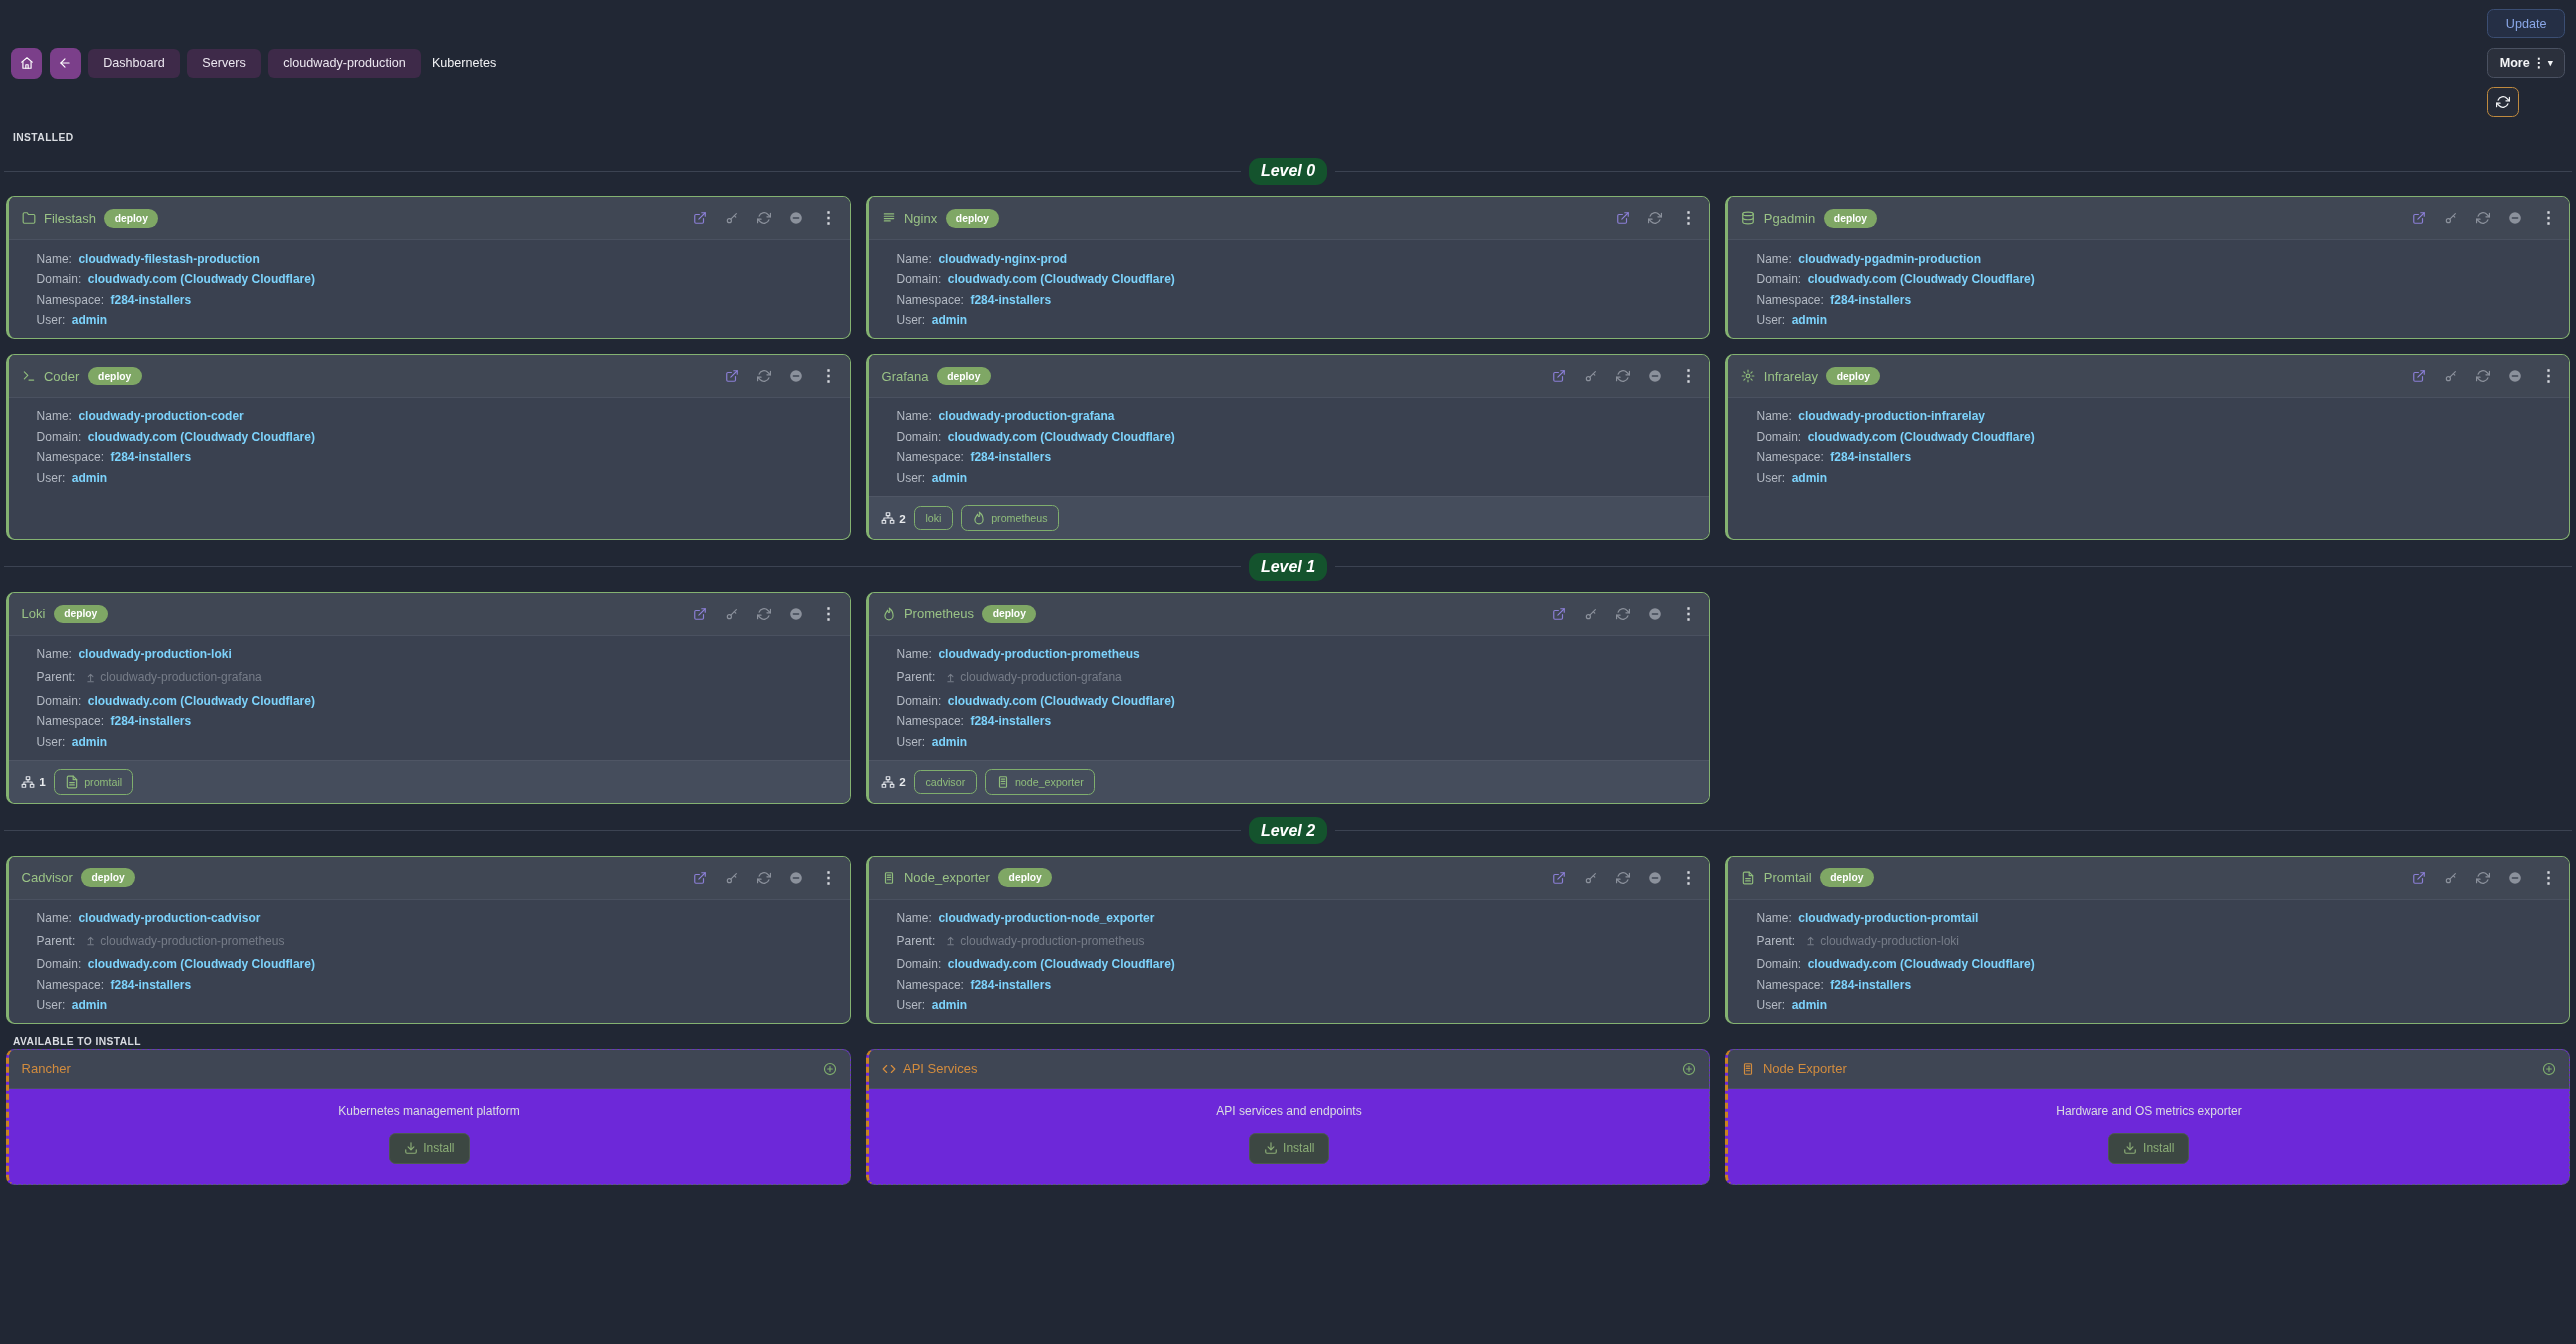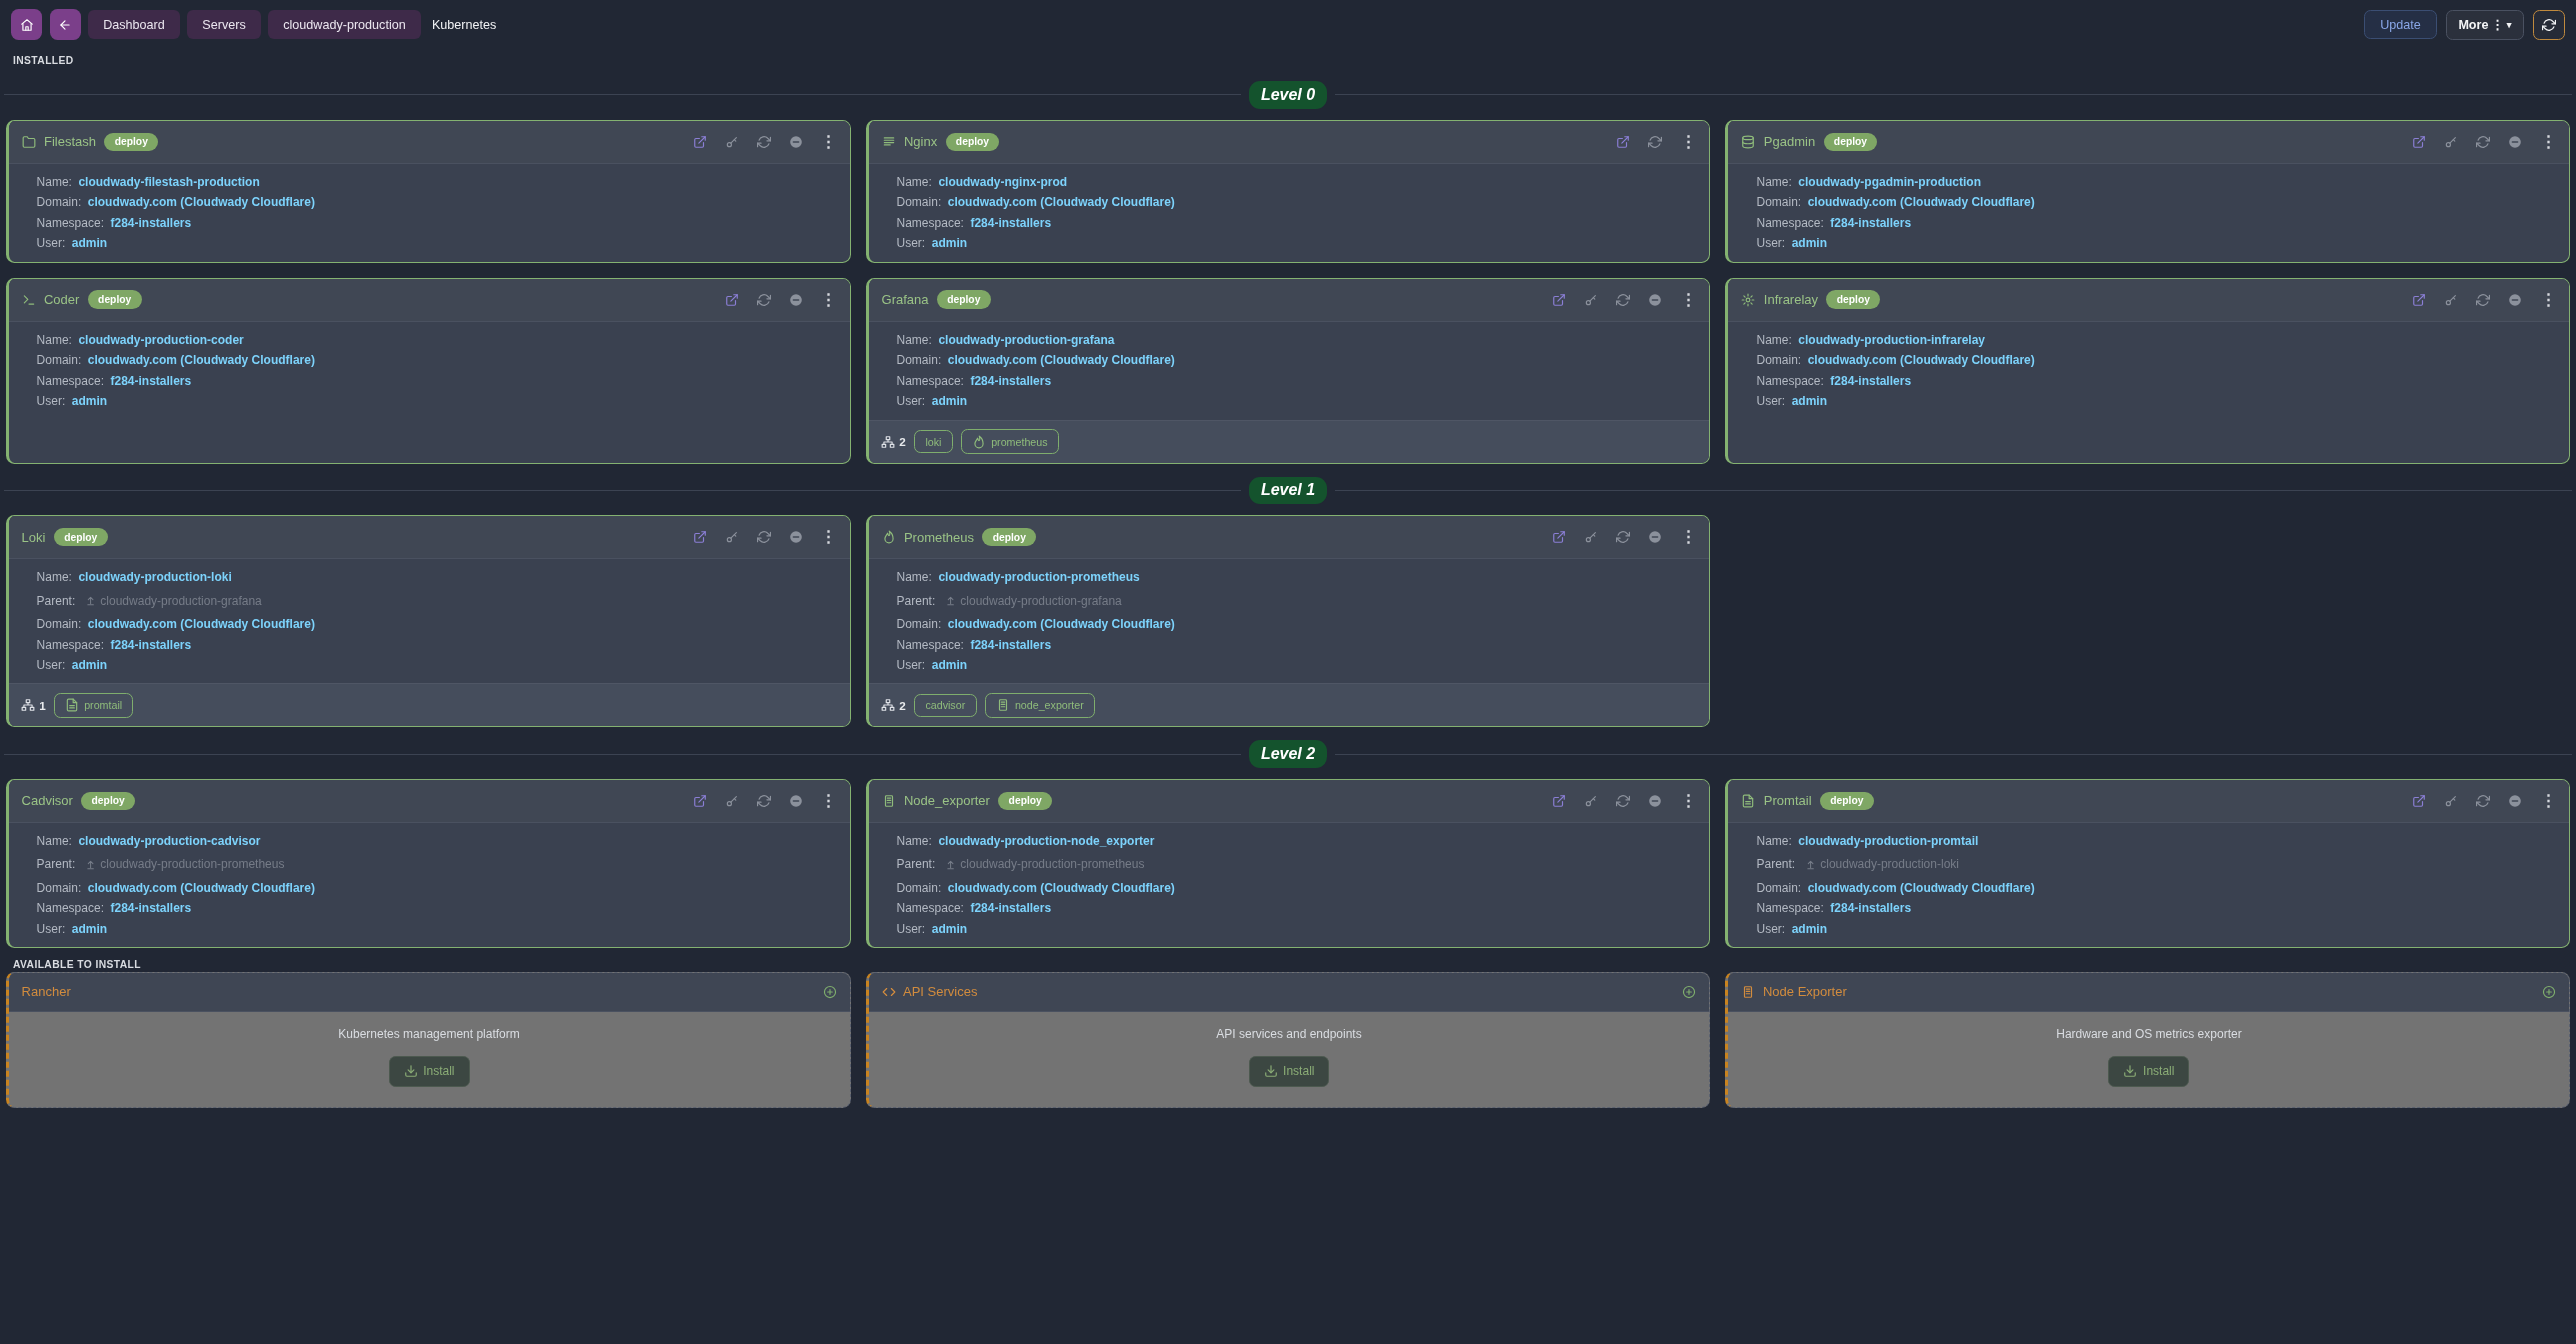--- a/index.html
+++ b/index.html
@@ -10,21 +10,21 @@
   .topbar { display:flex; align-items:center; gap:7.5px; padding:9.3px 11.2px 7.5px 11.2px; }
   .icon-btn-purple {
     width:31px; height:31px; border-radius:7.5px; background:#7b3f8a; border:none;
     display:flex; align-items:center; justify-content:center; color:#fff; cursor:pointer;
   }
   .crumb-btn {
     background:#3e2a49; color:#ece7f0; border:none; border-radius:6px;
     padding:7.5px 15px; font-size:12.6px; cursor:pointer;
   }
   .crumb-current { color:#f2f3f5; font-size:12.6px; padding:0 3.7px; }
-  .topbar-right { margin-left:auto; display:flex; align-items:center; gap:9.3px; }
+  .topbar-right { margin-left:auto; display:flex; gap:9.3px;flex-direction:column; }
   .update-btn {
     color:#8aa7e8; background:#252f45; border:0.9px solid #3b4e73; border-radius:6.5px;
     padding:6.5px 15px; font-size:12.6px; cursor:pointer;
   }
   .more-btn {
     color:#f4f5f7; background:#2b303c; border:0.9px solid #4a5161; border-radius:6.5px;
     padding:6.5px 11.2px; font-size:12.6px; font-weight:bold; cursor:pointer;
     display:flex; align-items:center; gap:2.8px;
   }
   .more-btn .dots { font-weight:bold; }
@@ -89,21 +89,21 @@
   .tree-count { display:flex; align-items:center; gap:4.7px; color:#e8eaed; font-size:11.7px; font-weight:bold; }
   .tree-count .tree-icon { color:#dfe2e7; display:flex; }
   .chip {
     border:0.9px solid #7fae6d; color:#8fbc7b; background:transparent;
     font-size:10.7px; padding:4.7px 10.3px; border-radius:6.5px;
     display:flex; align-items:center; gap:4.7px; cursor:pointer;
   }
 
   
   .avail-card {
-    background:#737373; border:0.9px dashed #5a6170; border-left:3.7px dashed #c9831f;
+    background:#6d28d9; border:0.9px dashed #5a6170; border-left:3.7px dashed #c9831f;
     border-radius:8.4px; overflow:hidden; display:flex; flex-direction:column;
   }
   .avail-header {
     padding:9.3px 13px; display:flex; align-items:center; min-height:39px;
     border-bottom:0.9px solid #4a5160; background:#3f4654;
   }
   .avail-title { color:#d28c3e; font-size:13px; display:flex; align-items:center; gap:7.5px; }
   .avail-plus { margin-left:auto; background:none; border:none; color:#7fae6d; display:flex; cursor:pointer; }
   .avail-body { padding:15px 13px 20px 13px; display:flex; flex-direction:column; align-items:center; gap:15px; flex:1; }
   .avail-desc { color:#dadde2; font-size:12px; text-align:center; }

